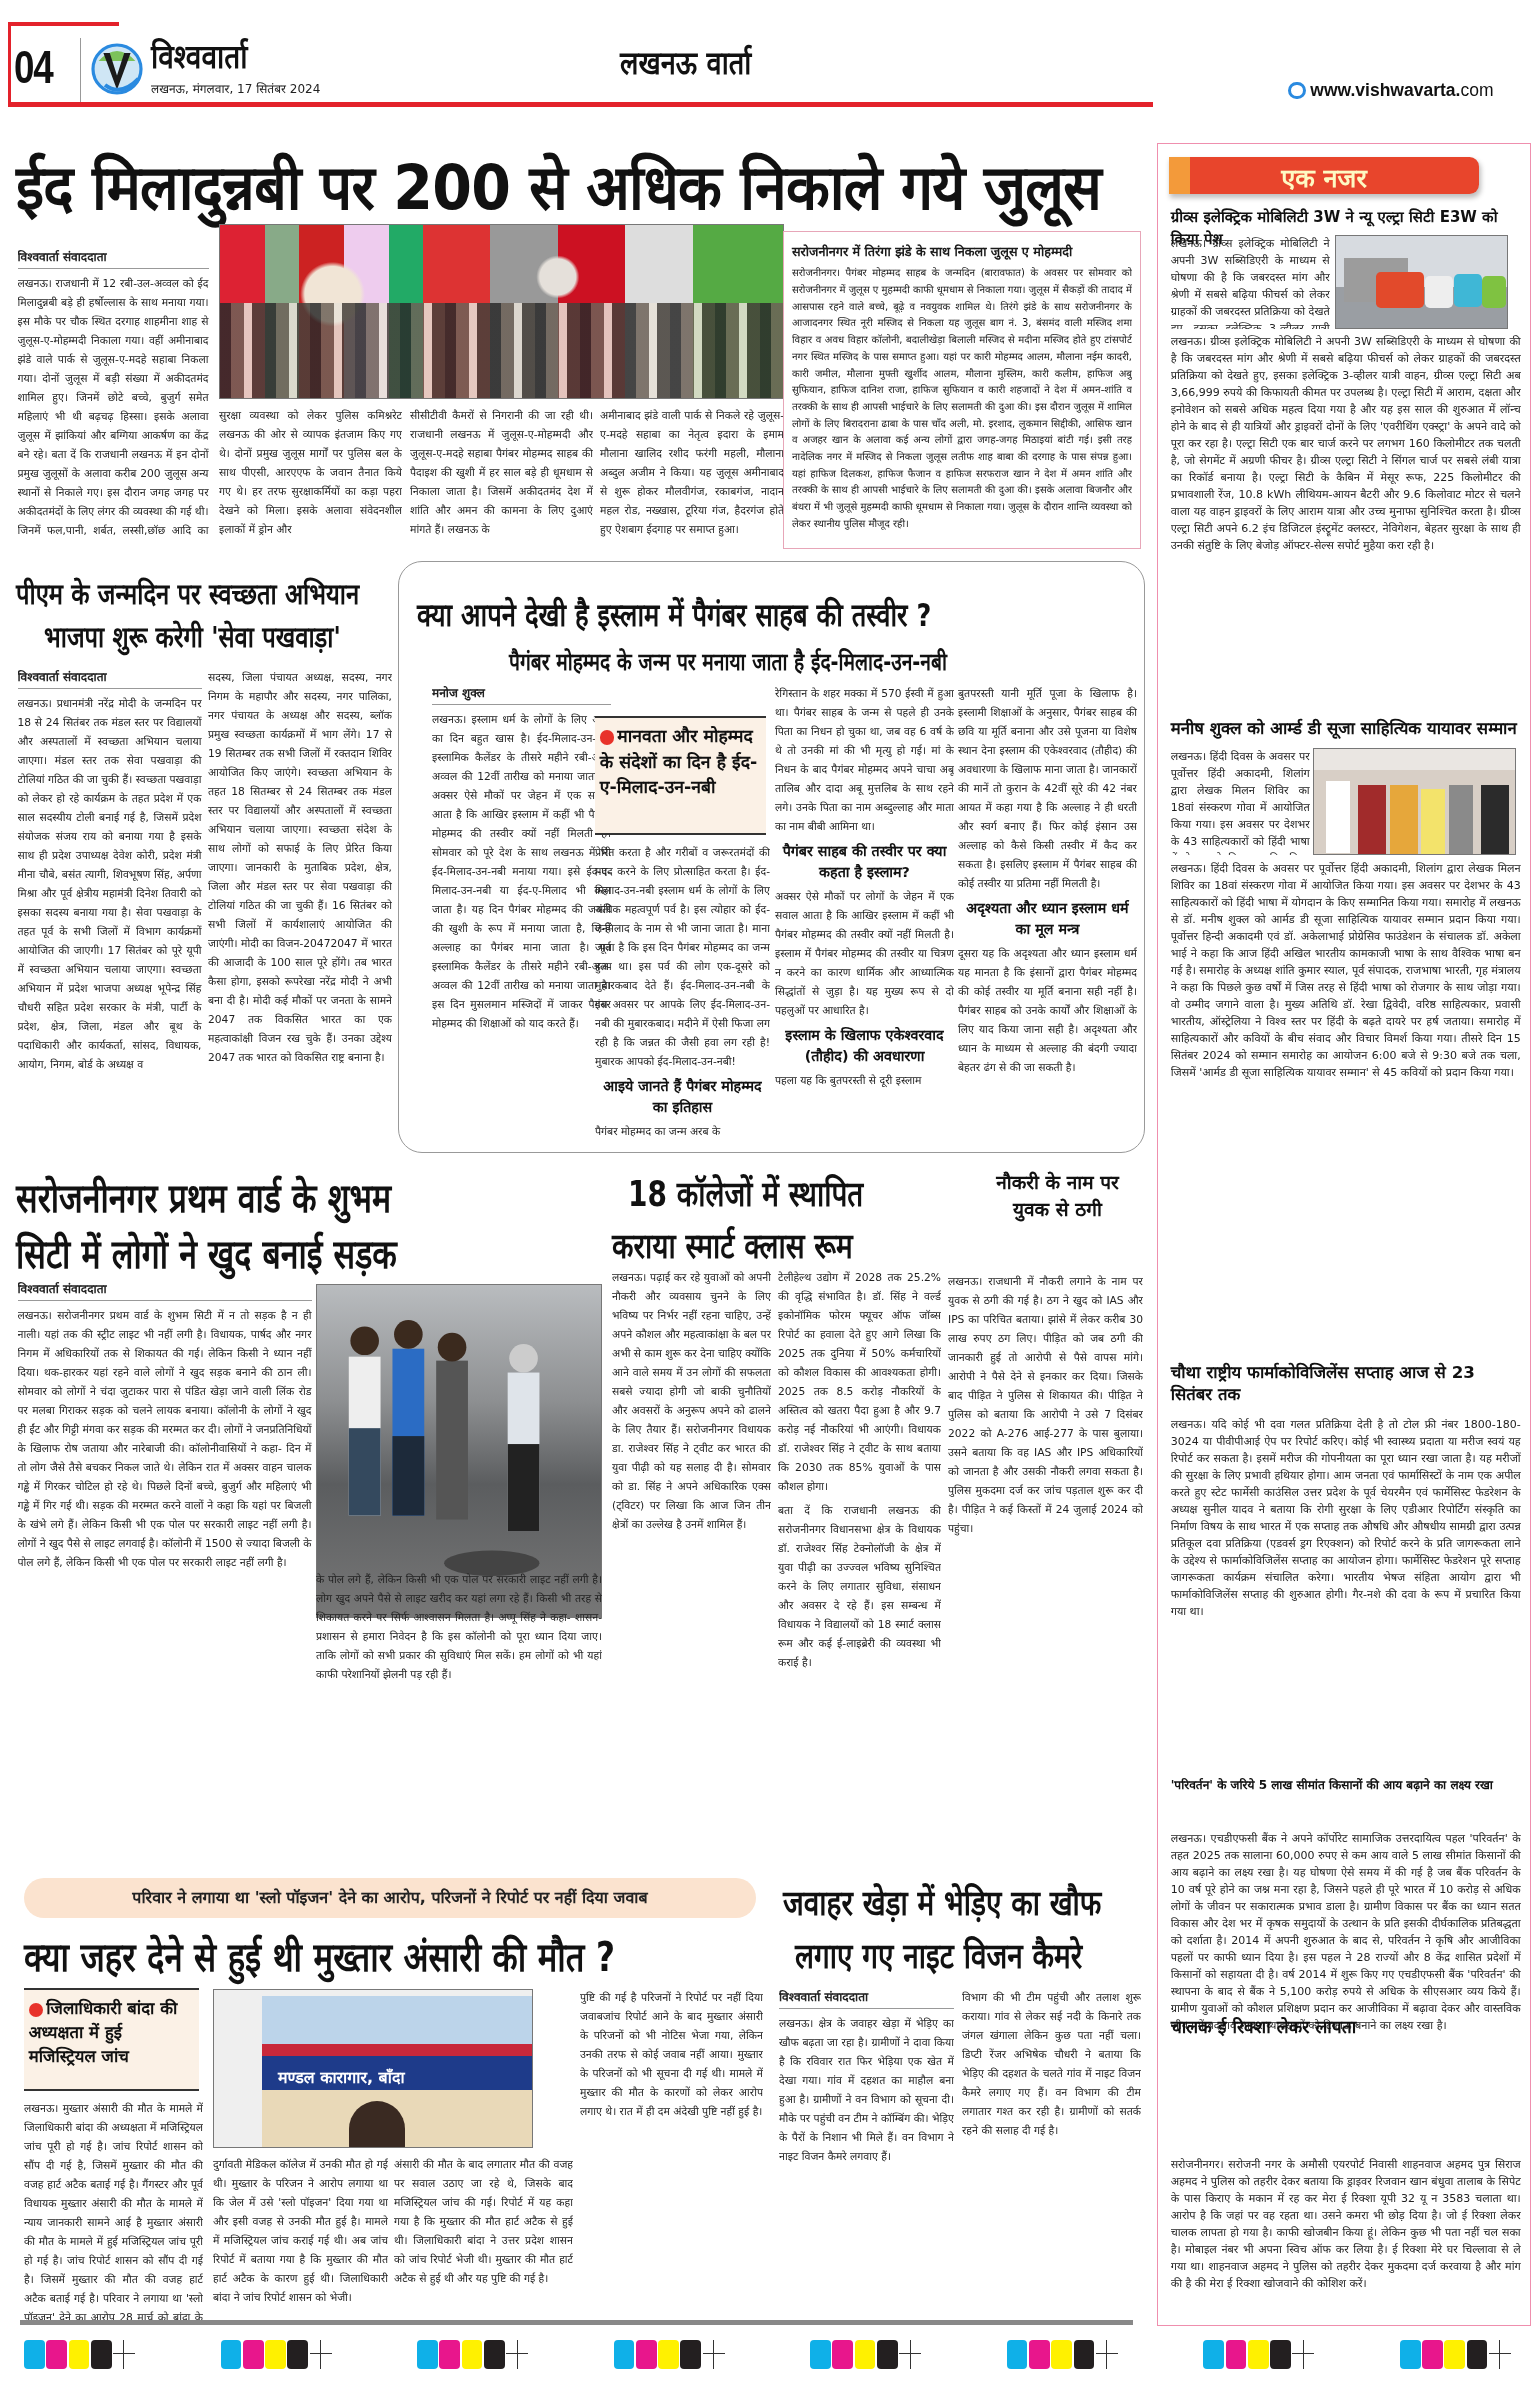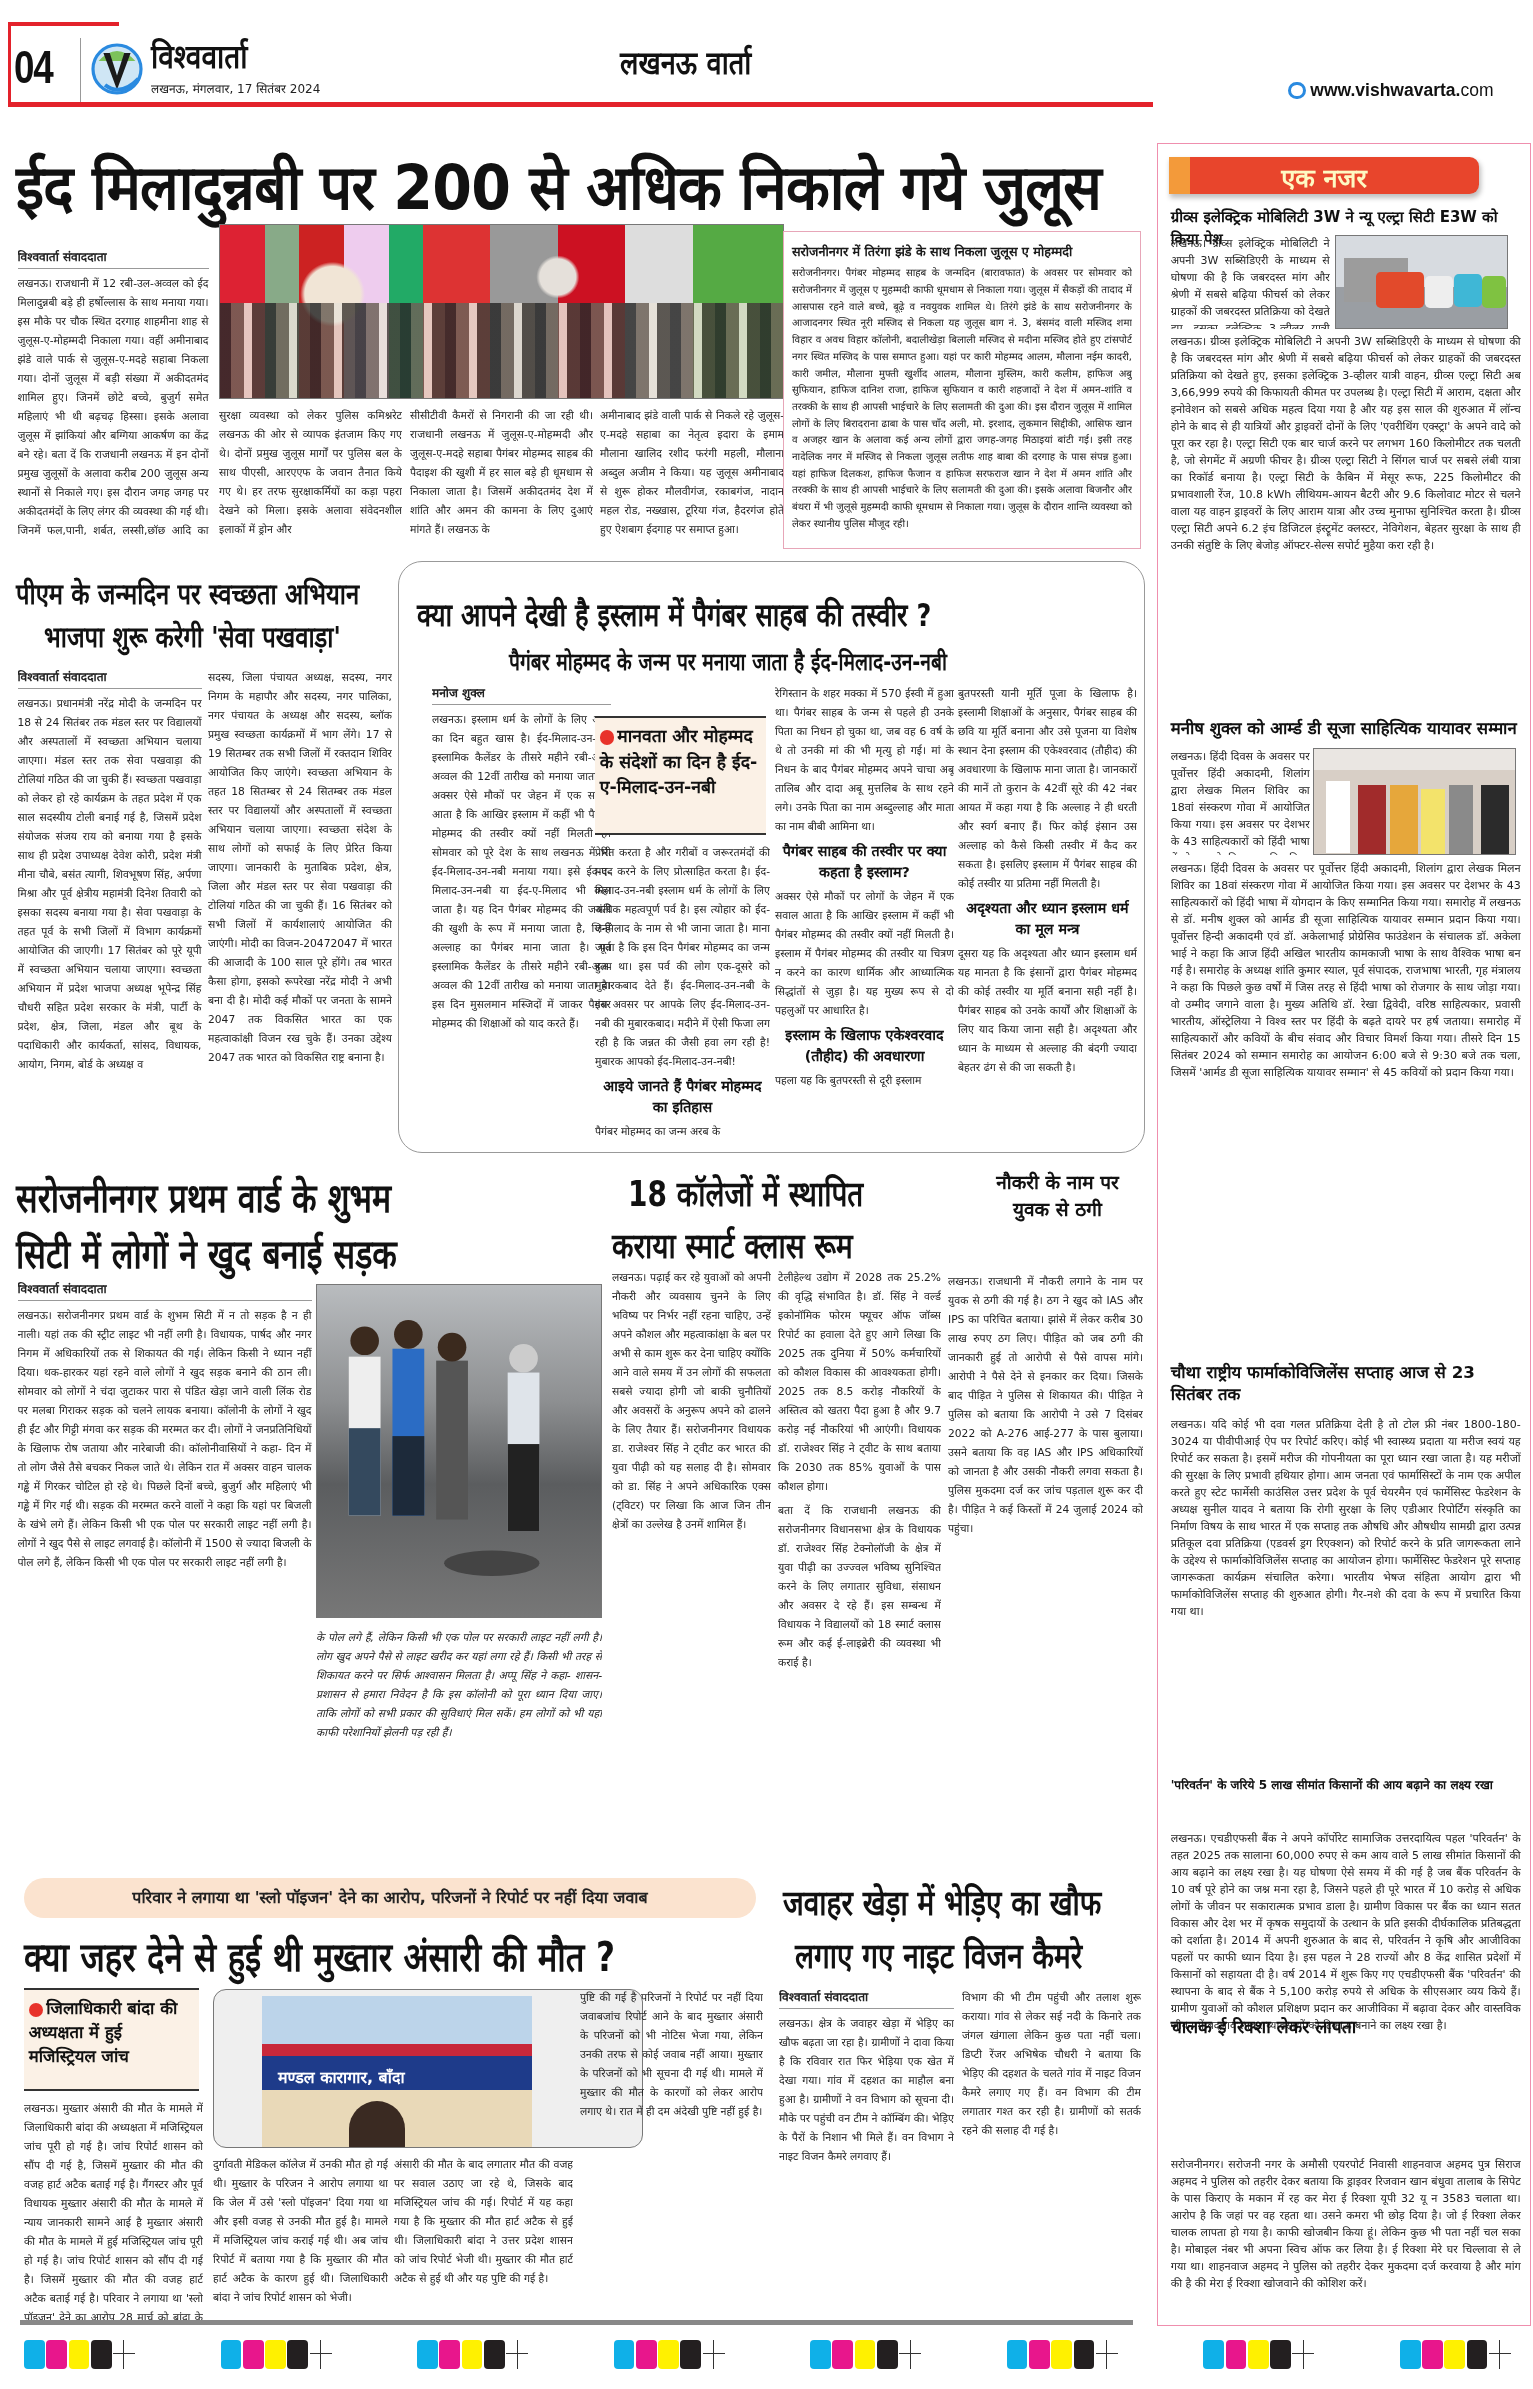--- a/index.html
+++ b/index.html
@@ -167,21 +167,21 @@
     <rect x="150" y="95" width="40" height="200" fill="#555"></rect>
     <rect x="240" y="110" width="40" height="200" fill="#dfe4ea"></rect>
       <rect x="240" y="200" width="40" height="110" fill="#222"></rect>
     <circle cx="60" cy="70" r="18" fill="#3b2a1e"></circle>
       <circle cx="115" cy="62" r="18" fill="#3b2a1e"></circle>
       <circle cx="170" cy="78" r="18" fill="#3b2a1e"></circle>
       <circle cx="260" cy="92" r="18" fill="#ccc"></circle>
     <ellipse cx="220" cy="350" rx="60" ry="16" fill="#444"></ellipse>
   </svg>
 </div>
-<div class="col" style="left:316px; top:1628px; width:286px; height:239px;font-style:italic;">
+<div class="col" style="left:316px; top:1570px; width:286px; height:239px;">
   <div class="body-text">के पोल लगे हैं, लेकिन किसी भी एक पोल पर सरकारी लाइट नहीं लगी है। लोग खुद अपने पैसे से लाइट खरीद कर यहां लगा रहे हैं। किसी भी तरह से शिकायत करने पर सिर्फ आश्वासन मिलता है। अप्पू सिंह ने कहा- शासन-प्रशासन से हमारा निवेदन है कि इस कॉलोनी को पूरा ध्यान दिया जाए। ताकि लोगों को सभी प्रकार की सुविधाएं मिल सकें। हम लोगों को भी यहां काफी परेशानियों झेलनी पड़ रही हैं।</div>
 </div>
 
 <div class="section-head" style="left:628px; top:1169px; font-size:35px; transform:scaleX(0.8);">18 कॉलेजों में स्थापित</div>
 <div class="section-head" style="left:612px; top:1221px; font-size:35px; transform:scaleX(0.8);">कराया स्मार्ट क्लास रूम</div>
 <div class="col" style="left:612px; top:1268px; width:159px; height:592px;">
   <div class="body-text">लखनऊ। पढ़ाई कर रहे युवाओं को अपनी नौकरी और व्यवसाय चुनने के लिए भविष्य पर निर्भर नहीं रहना चाहिए, उन्हें अपने कौशल और महत्वाकांक्षा के बल पर अभी से काम शुरू कर देना चाहिए क्योंकि आने वाले समय में उन लोगों की सफलता सबसे ज्यादा होगी जो बाकी चुनौतियों और अवसरों के अनुरूप अपने को ढालने के लिए तैयार हैं। सरोजनीनगर विधायक डा. राजेश्वर सिंह ने ट्वीट कर भारत की युवा पीढ़ी को यह सलाह दी है। सोमवार को डा. सिंह ने अपने अधिकारिक एक्स (ट्विटर) पर लिखा कि आज जिन तीन क्षेत्रों का उल्लेख है उनमें शामिल हैं।</div>
 </div>
 <div class="col" style="left:778px; top:1268px; width:163px; height:592px;">
   <div class="body-text">टेलीहेल्थ उद्योग में 2028 तक 25.2% की वृद्धि संभावित है। डॉ. सिंह ने वर्ल्ड इकोनॉमिक फोरम फ्यूचर ऑफ जॉब्स रिपोर्ट का हवाला देते हुए आगे लिखा कि 2025 तक दुनिया में 50% कर्मचारियों को कौशल विकास की आवश्यकता होगी। 2025 तक 8.5 करोड़ नौकरियों के अस्तित्व को खतरा पैदा हुआ है और 9.7 करोड़ नई नौकरियां भी आएंगी। विधायक डॉ. राजेश्वर सिंह ने ट्वीट के साथ बताया कि 2030 तक 85% युवाओं के पास कौशल होगा।</div>
@@ -192,21 +192,21 @@
 <div class="col" style="left:948px; top:1272px; width:195px; height:588px;">
   <div class="body-text">लखनऊ। राजधानी में नौकरी लगाने के नाम पर युवक से ठगी की गई है। ठग ने खुद को IAS और IPS का परिचित बताया। झांसे में लेकर करीब 30 लाख रुपए ठग लिए। पीड़ित को जब ठगी की जानकारी हुई तो आरोपी से पैसे वापस मांगे। आरोपी ने पैसे देने से इनकार कर दिया। जिसके बाद पीड़ित ने पुलिस से शिकायत की। पीड़ित ने पुलिस को बताया कि आरोपी ने उसे 7 दिसंबर 2022 को A-276 आई-277 के पास बुलाया। उसने बताया कि वह IAS और IPS अधिकारियों को जानता है और उसकी नौकरी लगवा सकता है। पुलिस मुकदमा दर्ज कर जांच पड़ताल शुरू कर दी है। पीड़ित ने कई किस्तों में 24 जुलाई 2024 को पहुंचा।</div>
 </div>
 
 <div class="kicker-pill" style="left:24px; top:1878px; width:732px; height:40px;">परिवार ने लगाया था 'स्लो पॉइजन' देने का आरोप, परिजनों ने रिपोर्ट पर नहीं दिया जवाब</div>
 <div class="section-head" style="left:24px; top:1928px; font-size:40px; transform:scaleX(0.82);">क्या जहर देने से हुई थी मुख्तार अंसारी की मौत ?</div>
 
 <div class="callout" style="left:24px; top:1988px; width:175px; height:103px; font-size:16.7px; line-height:24px;">
   <span class="red-dot"></span><span>जिलाधिकारी बांदा की अध्यक्षता में हुई मजिस्ट्रियल जांच</span>
 </div>
-<div class="photo" style="left:213px; top:1989px; width:430px; height:159px; background:#efefef;border-radius:13px;">
+<div class="photo" style="left:213px; top:1989px; width:320px; height:159px; background:#efefef;">
   <div style="position:absolute; left:48px; top:6.4px; width:270px; height:151px; background: linear-gradient(180deg,#bcd4ea 0 32%, #c8283a 32% 40%, #1e3b8a 40% 62%, #e9d9b8 62% 100%);"></div>
   <div style="position:absolute; left:64px; top:76px; color:#fff; font-size:16px; font-weight:700;">मण्डल कारागार, बाँदा</div>
   <div style="position:absolute; left:135px; top:111px; width:56px; height:48px; background:#3a2a22; border-radius:28px 28px 0 0;"></div>
 </div>
 
 <div class="col" style="left:24px; top:2099px; width:179px; height:223px;">
   <div class="body-text">लखनऊ। मुख्तार अंसारी की मौत के मामले में जिलाधिकारी बांदा की अध्यक्षता में मजिस्ट्रियल जांच पूरी हो गई है। जांच रिपोर्ट शासन को सौंप दी गई है, जिसमें मुख्तार की मौत की वजह हार्ट अटैक बताई गई है। गैंगस्टर और पूर्व विधायक मुख्तार अंसारी की मौत के मामले में न्याय जानकारी सामने आई है मुख्तार अंसारी की मौत के मामले में हुई मजिस्ट्रियल जांच पूरी हो गई है। जांच रिपोर्ट शासन को सौंप दी गई है। जिसमें मुख्तार की मौत की वजह हार्ट अटैक बताई गई है। परिवार ने लगाया था 'स्लो पॉइजन' देने का आरोप 28 मार्च को बांदा के रानी दुर्गावती मेडिकल कॉलेज में हुई थी मौत।</div>
 </div>
 <div class="col" style="left:213px; top:2155px; width:175px; height:167px;">
   <div class="body-text">दुर्गावती मेडिकल कॉलेज में उनकी मौत हो गई थी। मुख्तार के परिजन ने आरोप लगाया था कि जेल में उसे 'स्लो पॉइजन' दिया गया था और इसी वजह से उनकी मौत हुई है। मामले में मजिस्ट्रियल जांच कराई गई थी। अब जांच रिपोर्ट में बताया गया है कि मुख्तार की मौत हार्ट अटैक के कारण हुई थी। जिलाधिकारी बांदा ने जांच रिपोर्ट शासन को भेजी।</div>

